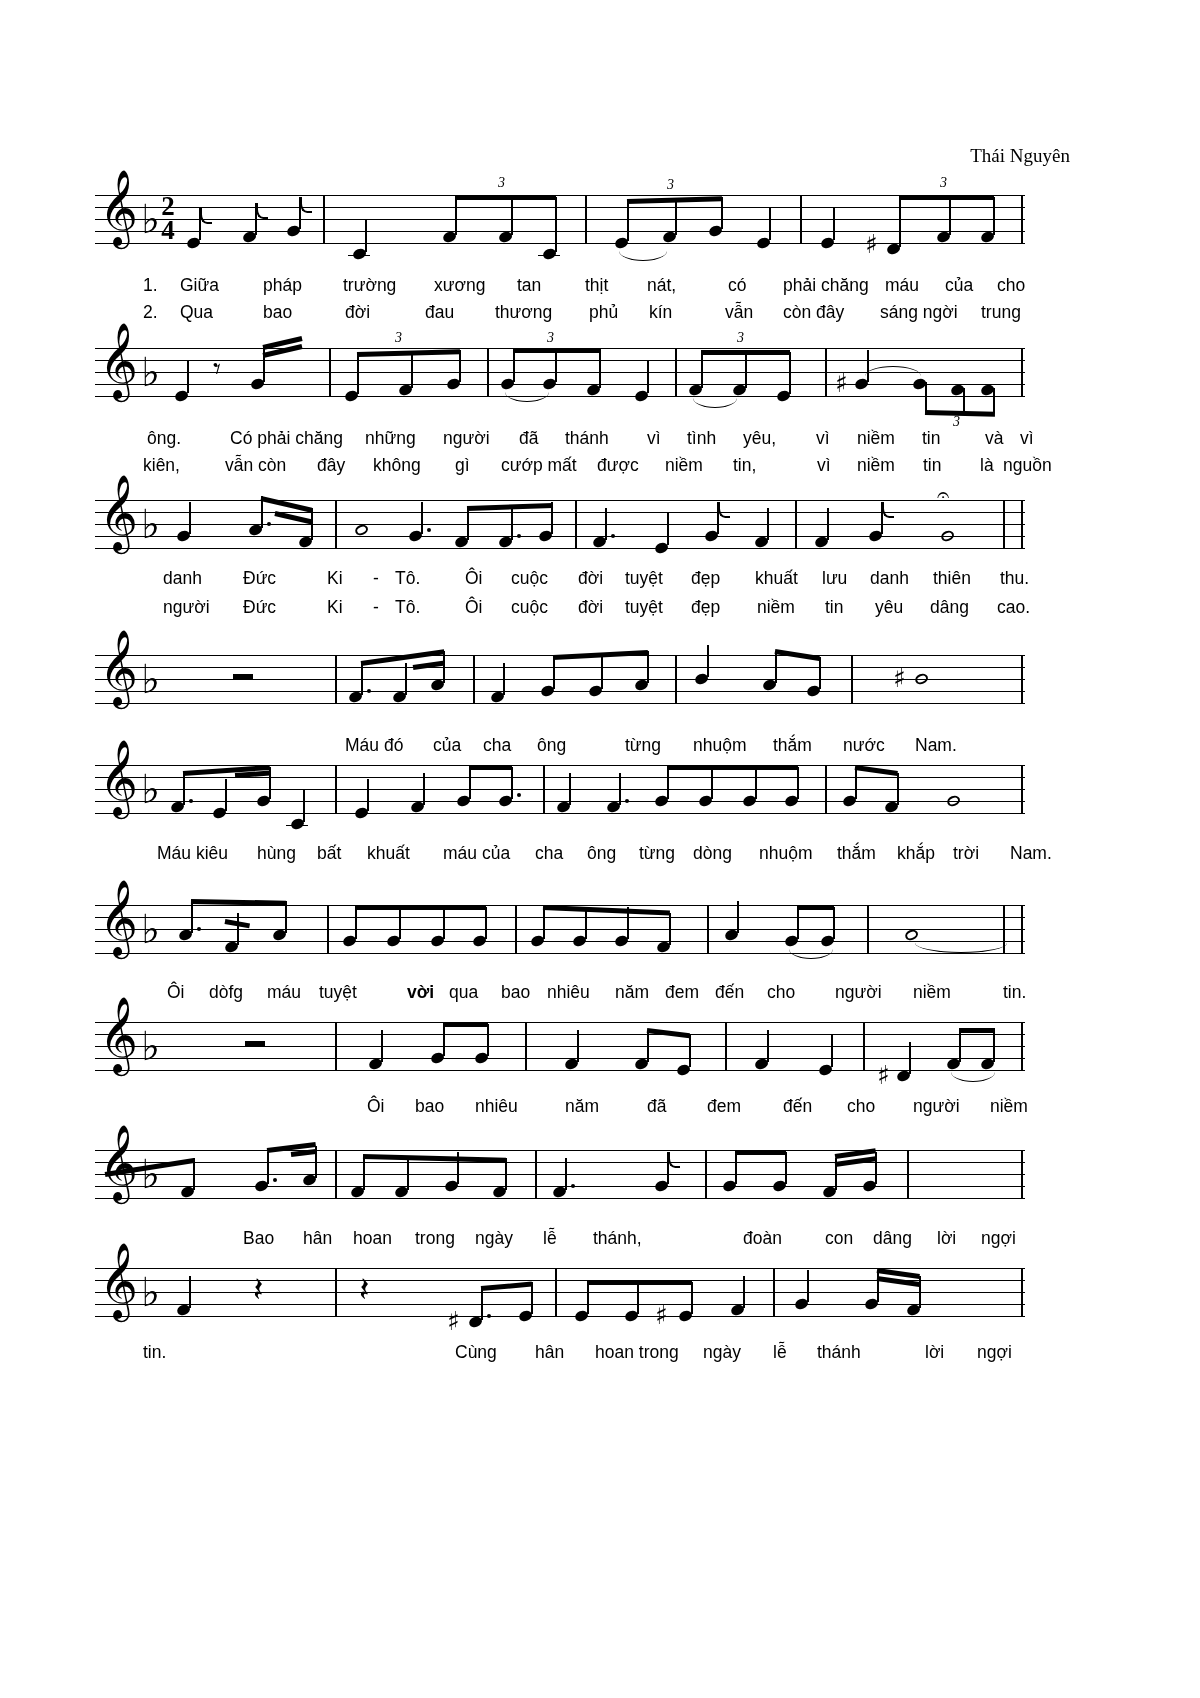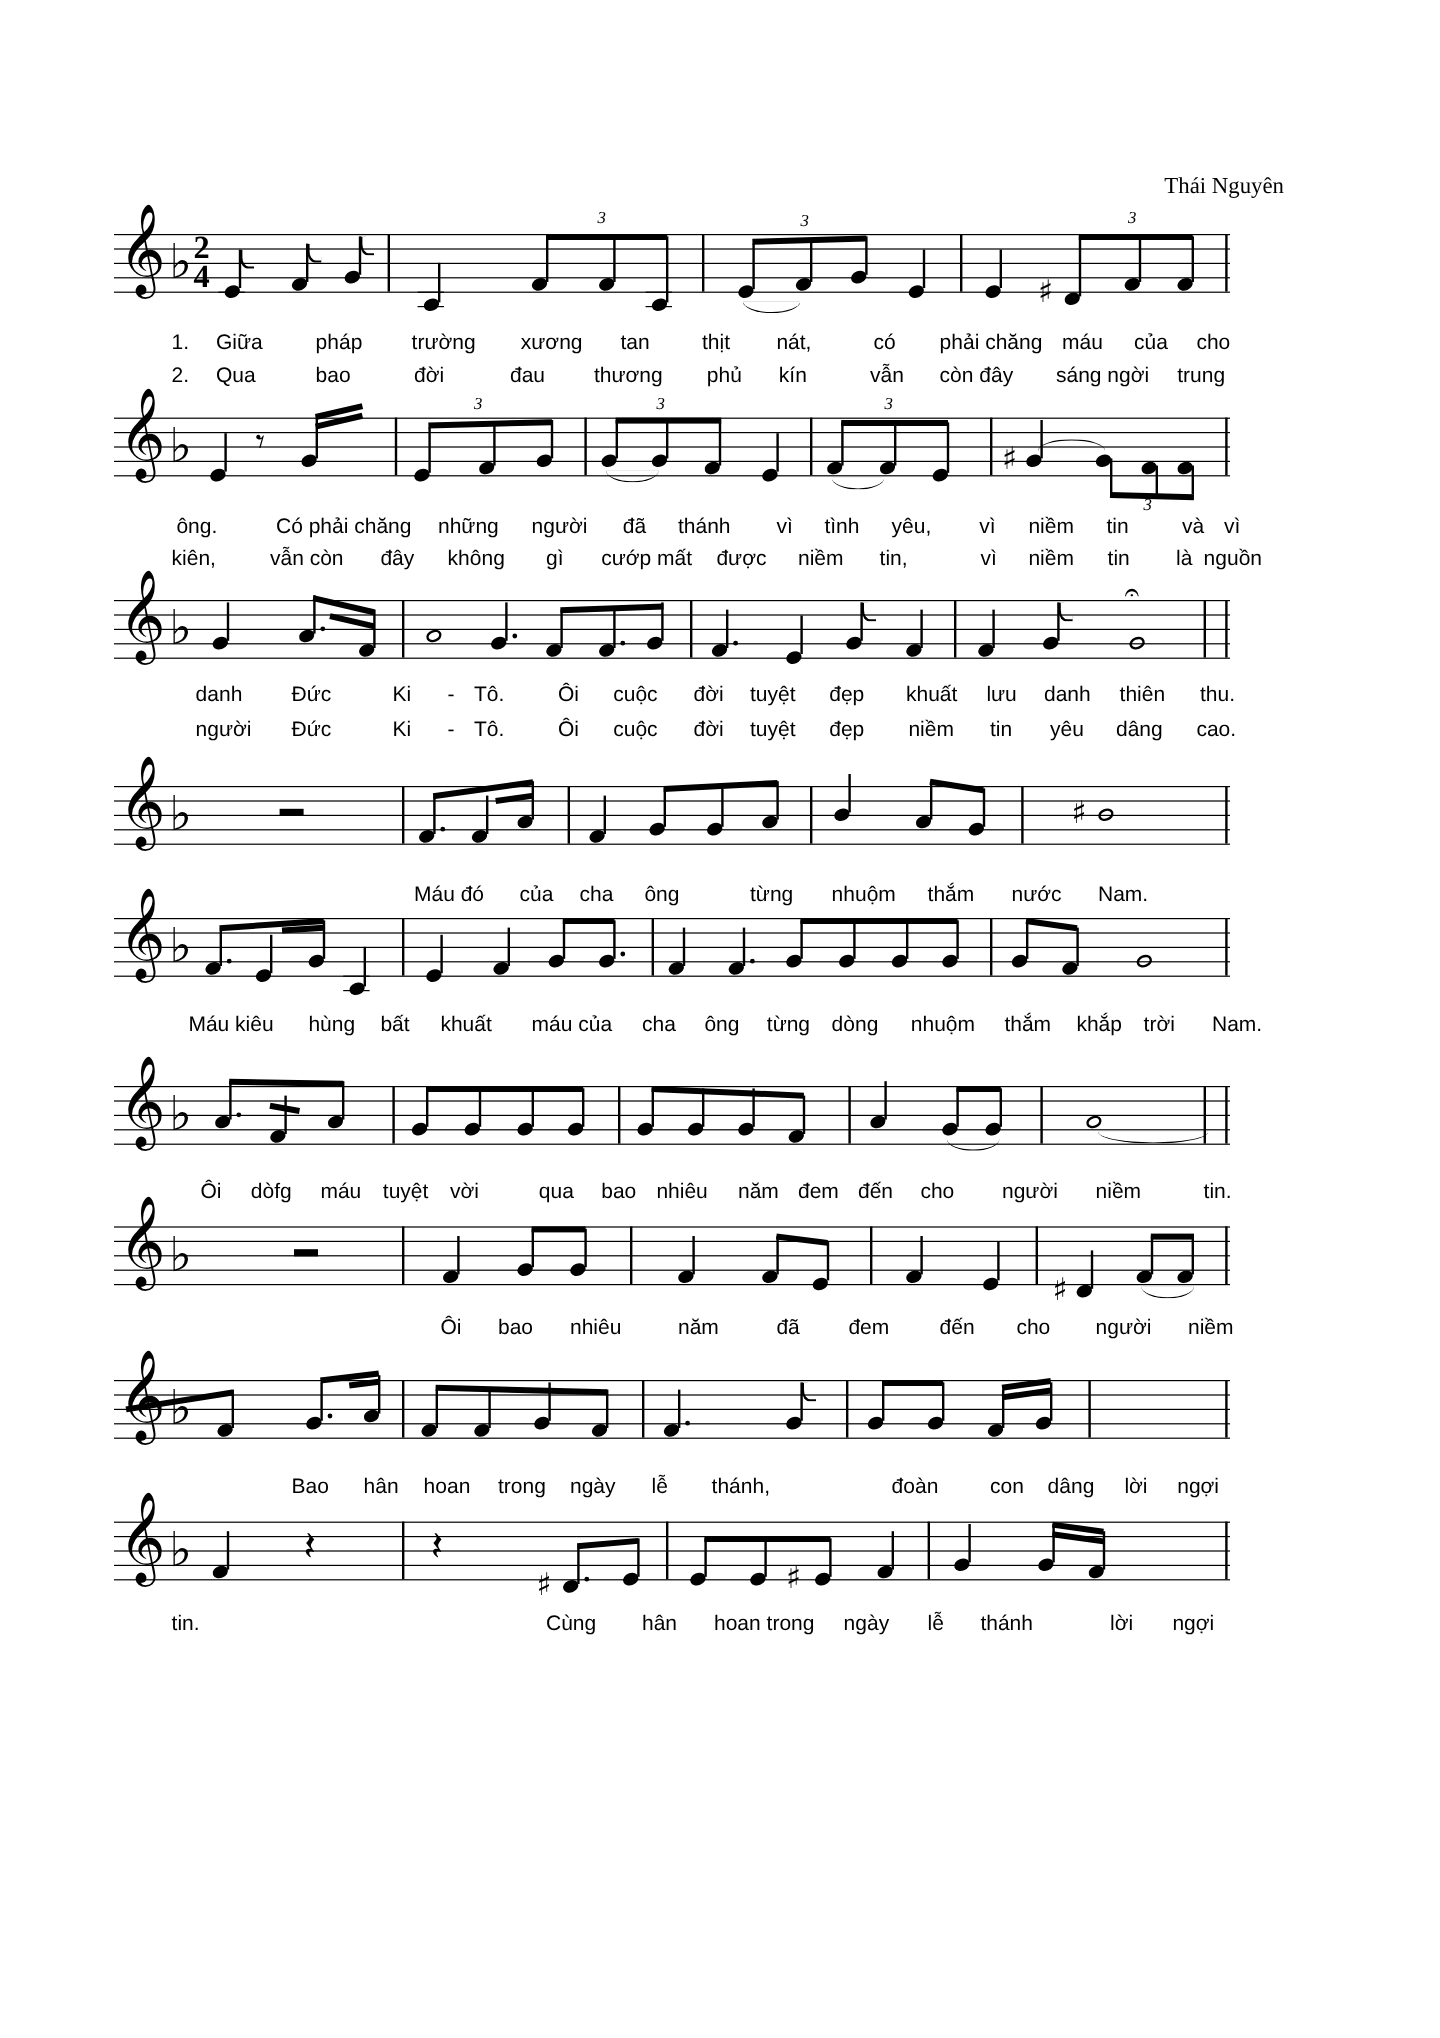--- a/index.html
+++ b/index.html
@@ -904,21 +904,21 @@
         <span class="w" style="left: 742px;">thắm</span>
         <span class="w" style="left: 802px;">khắp</span>
         <span class="w" style="left: 858px;">trời</span>
         <span class="w" style="left: 915px;">Nam.</span>
       </div>
       <div class="lyrics" style="top: 982px;">
         <span class="w" style="left: 72px;">Ôi</span>
         <span class="w" style="left: 114px;">dòfg</span>
         <span class="w" style="left: 172px;">máu</span>
         <span class="w" style="left: 224px;">tuyệt</span>
-        <span class="w" style="left: 280px;">vời</span>
+        <span class="w" style="left: 312px; font-weight: bold;">vời</span>
         <span class="w" style="left: 354px;">qua</span>
         <span class="w" style="left: 406px;">bao</span>
         <span class="w" style="left: 452px;">nhiêu</span>
         <span class="w" style="left: 520px;">năm</span>
         <span class="w" style="left: 570px;">đem</span>
         <span class="w" style="left: 620px;">đến</span>
         <span class="w" style="left: 672px;">cho</span>
         <span class="w" style="left: 740px;">người</span>
         <span class="w" style="left: 818px;">niềm</span>
         <span class="w" style="left: 908px;">tin.</span>

